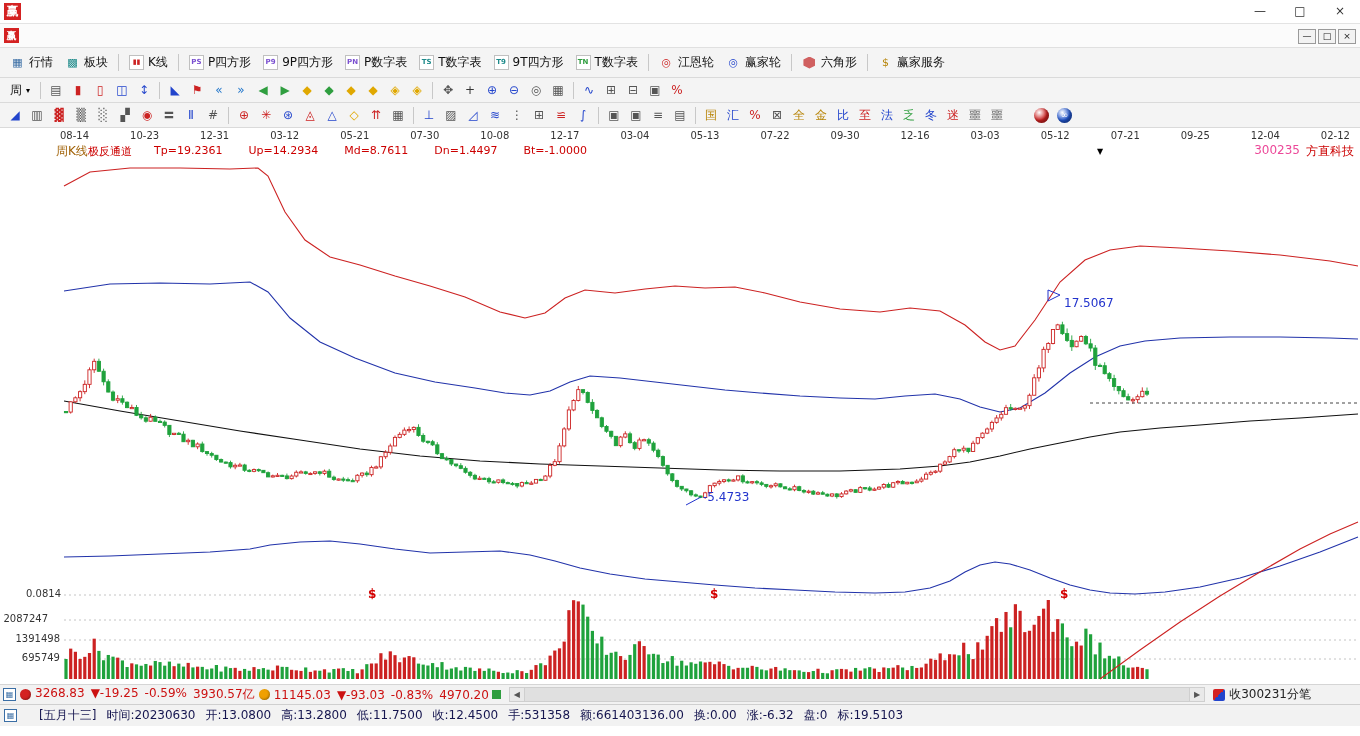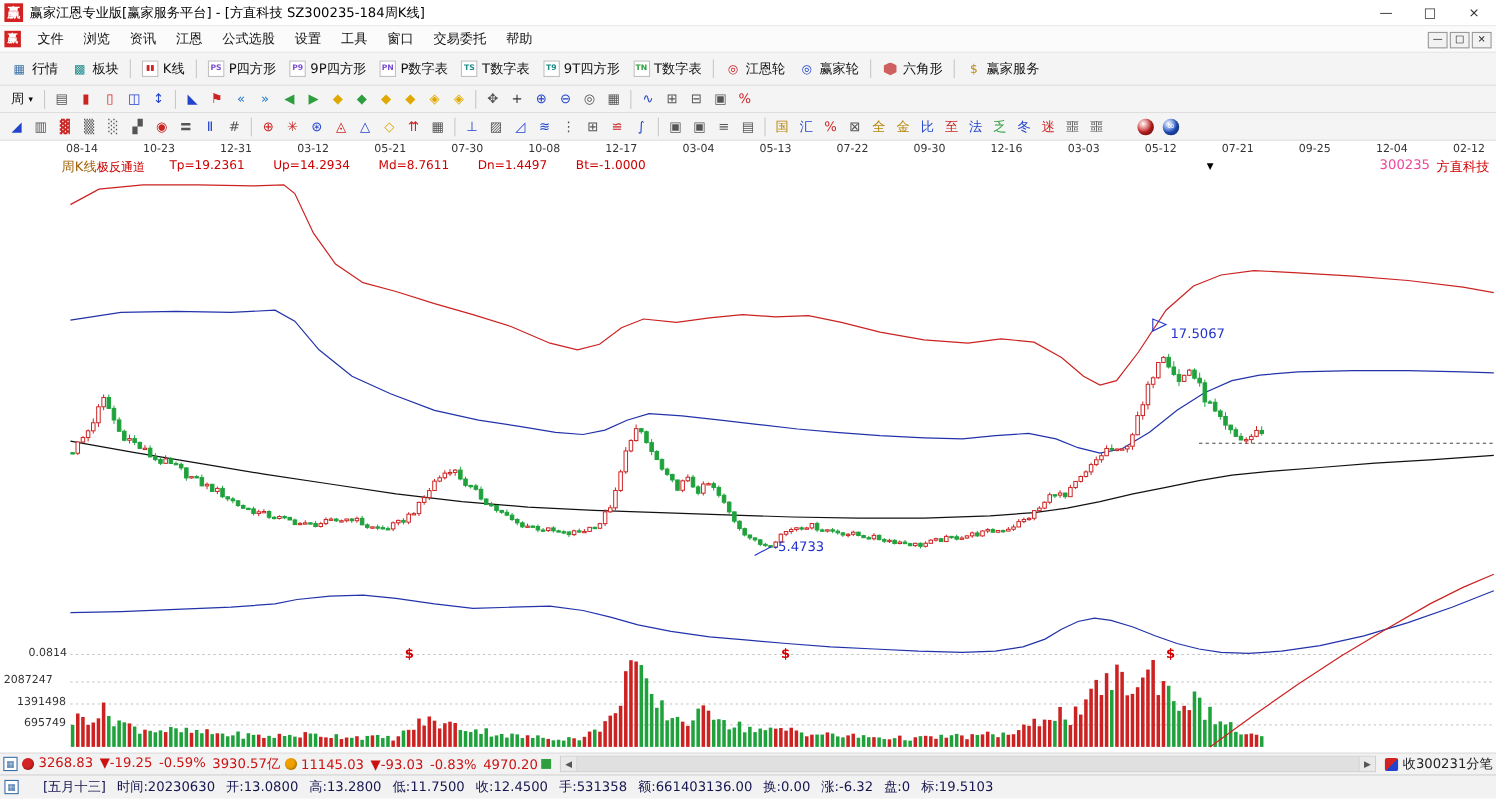--- a/index.html
+++ b/index.html
@@ -52,55 +52,42 @@
   .mini-ic{width:13px;height:13px;border:1px solid #3a6ea5;color:#3a6ea5;font-size:8px;display:inline-flex;align-items:center;justify-content:center;background:#fff;flex:none;}
   .dot{width:11px;height:11px;border-radius:50%;display:inline-block;margin-left:4px;flex:none;box-shadow:inset -1px -1px 2px rgba(0,0,0,.3);}
   .idx{display:flex;gap:6px;margin-left:4px;white-space:nowrap;}
   .red{color:#cc1111;}
   .gbox{width:9px;height:9px;background:#2f9e3f;display:inline-block;margin-left:3px;flex:none;}
   .sb{flex:1;height:15px;display:flex;align-items:center;margin:0 8px;border:1px solid #cfcfcf;background:#fafafa;}
   .sb-btn{width:15px;height:13px;font-size:8px;text-align:center;line-height:13px;background:#e9e9e9;border-right:1px solid #cfcfcf;color:#555;flex:none;}
   .sb-btn.right{border-left:1px solid #cfcfcf;border-right:none;}
   .sb-thumb{flex:1;height:13px;background:#e0e0e0;}
   .tick-ic{width:12px;height:12px;background:linear-gradient(135deg,#d42222 50%,#2244cc 50%);border-radius:2px;flex:none;margin-right:4px;}
-  .tick-txt{color:#222;white-space:nowrap;}
+  .tick-txt{color:#222;white-space:nowrap;margin-right:46px;}
   .status{height:22px;display:flex;align-items:center;background:#f2f2f2;border-top:1px solid #cfcfcf;padding:0 4px;font-size:12px;color:#15154f;}
   #status-tokens{display:flex;gap:10px;margin-left:22px;}
   .st-token{white-space:nowrap;}
   .sliver{height:10px;background:#ffffff;position:relative;overflow:hidden;}
   .clock{position:absolute;left:1128px;top:-2px;font-size:12px;font-weight:bold;color:#000;}
 </style>
 </head>
 <body>
 
 <div id="app">
 
   <div class="titlebar">
     <span class="logo">赢</span>
-    <span class="title-text">赢家江恩专业版[赢家服务平台] - [方直科技  SZ300235-184周K线]</span>
     <span class="flex-sp"></span>
     <span class="win-btn">—</span>
     <span class="win-btn">□</span>
     <span class="win-btn">×</span>
   </div>
 
   <div class="menubar">
     <span class="logo" style="width:15px;height:15px;line-height:15px;font-size:10px;">赢</span>
-    <span id="menu-items">
-        <span class="menu-item">文件</span>
-        <span class="menu-item">浏览</span>
-        <span class="menu-item">资讯</span>
-        <span class="menu-item">江恩</span>
-        <span class="menu-item">公式选股</span>
-        <span class="menu-item">设置</span>
-        <span class="menu-item">工具</span>
-        <span class="menu-item">窗口</span>
-        <span class="menu-item">交易委托</span>
-        <span class="menu-item">帮助</span>
-      </span>
     <span class="flex-sp"></span>
     <span id="mdi"><span class="mdi-btn">—</span><span class="mdi-btn">□</span><span class="mdi-btn">×</span></span>
   </div>
 
   <div class="toolbar" id="tb-main">
       <div class="tb-item">
         <span class="ic noborder" style="color: rgb(58, 110, 165); font-size: 11px;">▦</span>
         <span>行情</span>
       </div>
       <div class="tb-item">

